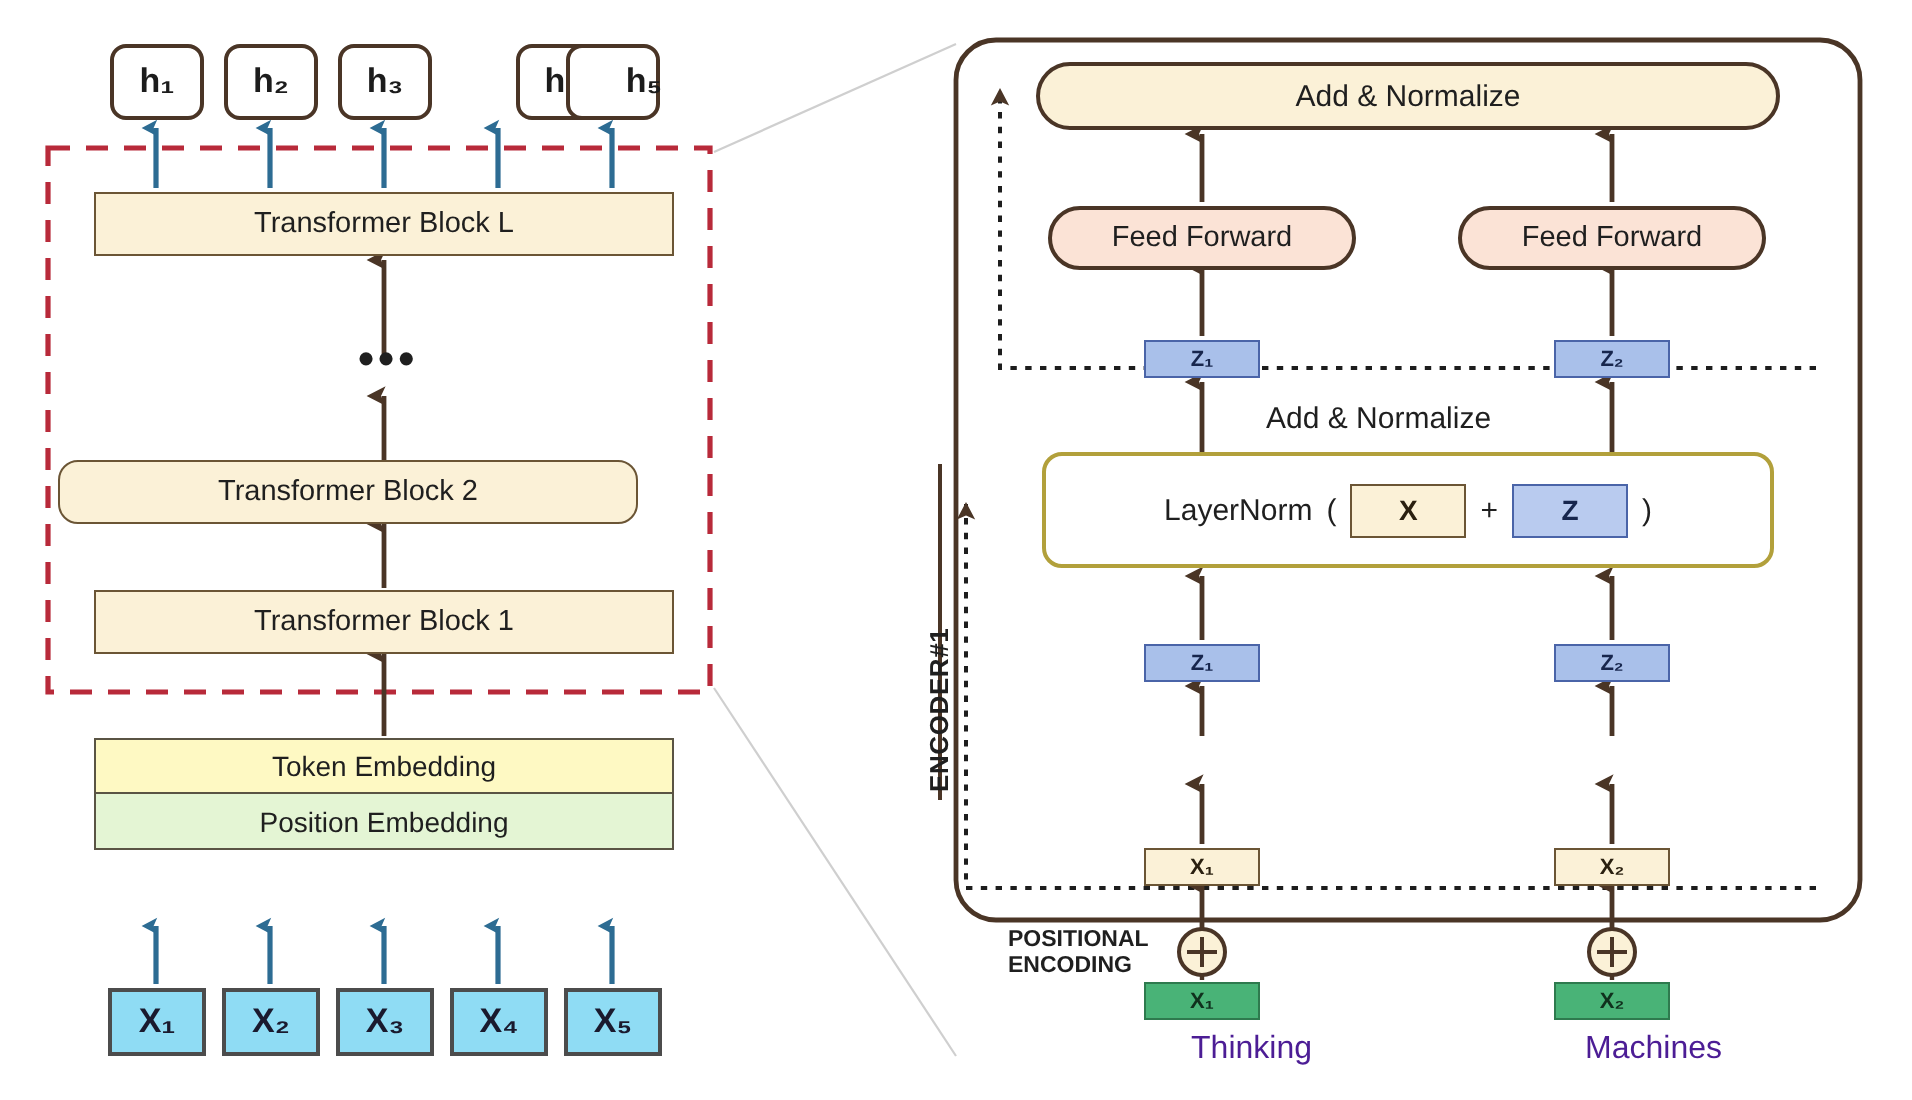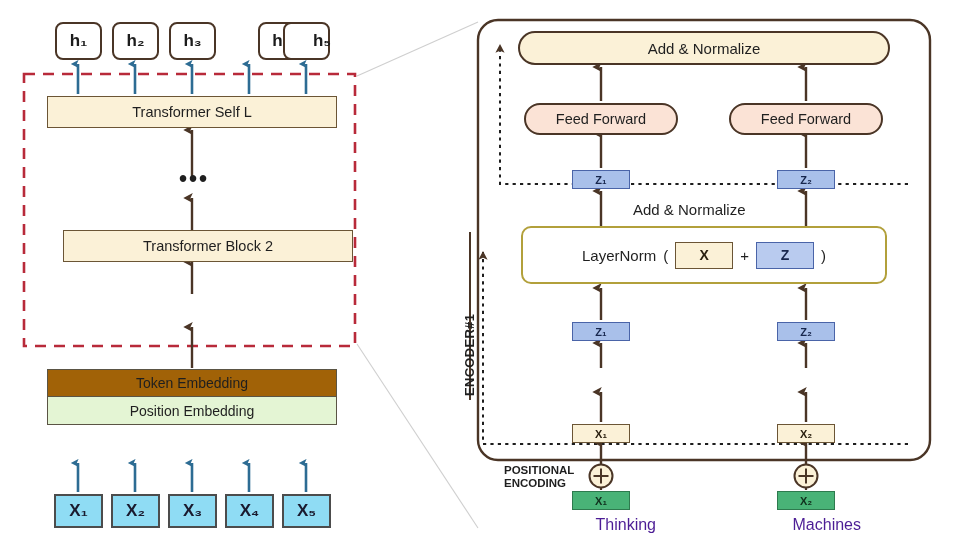--- a/index.html
+++ b/index.html
@@ -33,21 +33,21 @@
     width:290px;height:32px;
     background:#fbf1d7;
     border:1.6px solid #6b5535;
     font-size:14.5px;color:#1f1f1f;
   }
   .emb{
     width:290px;height:28px;
     border:1.6px solid #5a5444;
     font-size:14px;color:#1f1f1f;
   }
-  .emb-token{background:#a16207;}
+  .emb-token{background:#fef9c3;}
   .emb-pos{background:#e4f5d4;border-top:none;}
   .emb-seg{background:#fbd8ee;border-top:none;}
   .dots{
     position:absolute;font-size:23px;font-weight:bold;color:#1f1f1f;
     letter-spacing:2px;line-height:1;
   }
 
   
   .addnorm-top{
     width:372px;height:34px;
@@ -230,29 +230,32 @@
     <span>h₃</span>
   </div>
   <div class="node h-box" style="left:226px;top:22px;margin-left:32px;">
     <span>h₄</span>
   </div>
   <div class="node h-box" style="left:283px;top:22px;padding-left:31px;">
     <span>h₅</span>
   </div>
 
   <div class="node tblock" style="left:47px;top:96px;">
-    <span>Transformer Self L</span>
+    <span>Transformer Block L</span>
   </div>
 
   <div class="dots" style="left:179px;top:168px;">•••</div>
 
-  <div class="node tblock" style="left:63px;top:230px;">
+  <div class="node tblock" style="left:29px;top:230px;border-radius:10px;">
     <span>Transformer Block 2</span>
   </div>
 
+  <div class="node tblock" style="left:47px;top:295px;">
+    <span>Transformer Block 1</span>
+  </div>
 
   <div class="node emb emb-token" style="left:47px;top:369px;">
     <span style="width:100%;text-align:center;">Token Embedding</span>
   </div>
   <div class="node emb emb-pos" style="left:47px;top:397px;">
     <span style="width:100%;text-align:center;">Position Embedding</span>
   </div>
 
   <div class="node x-in-box" style="left:54px;top:494px;">
     <span>X₁</span>

